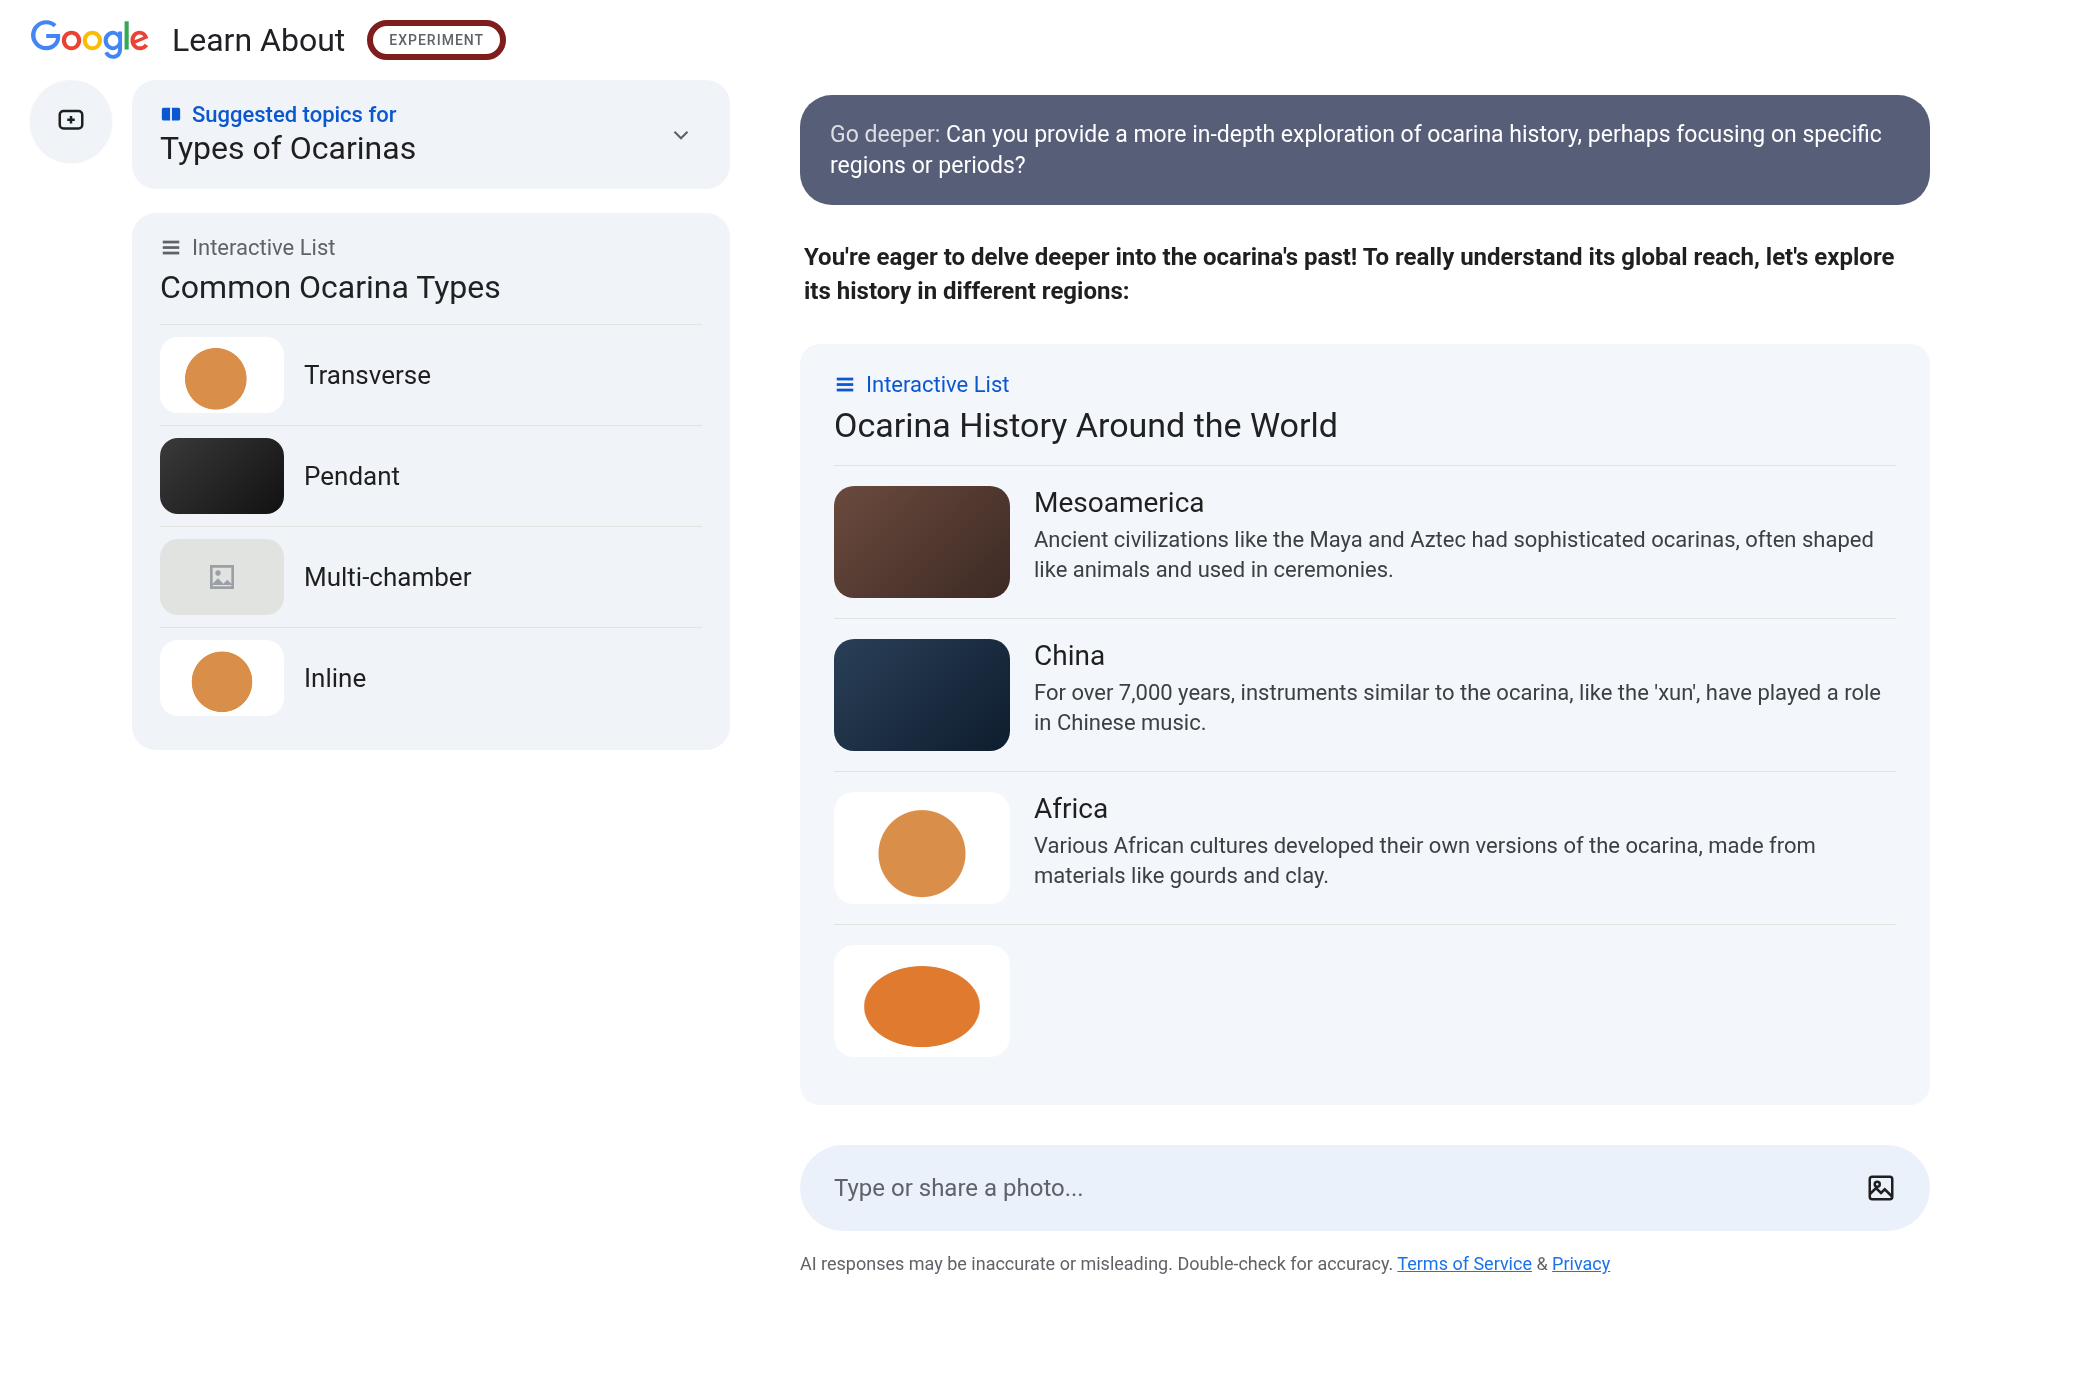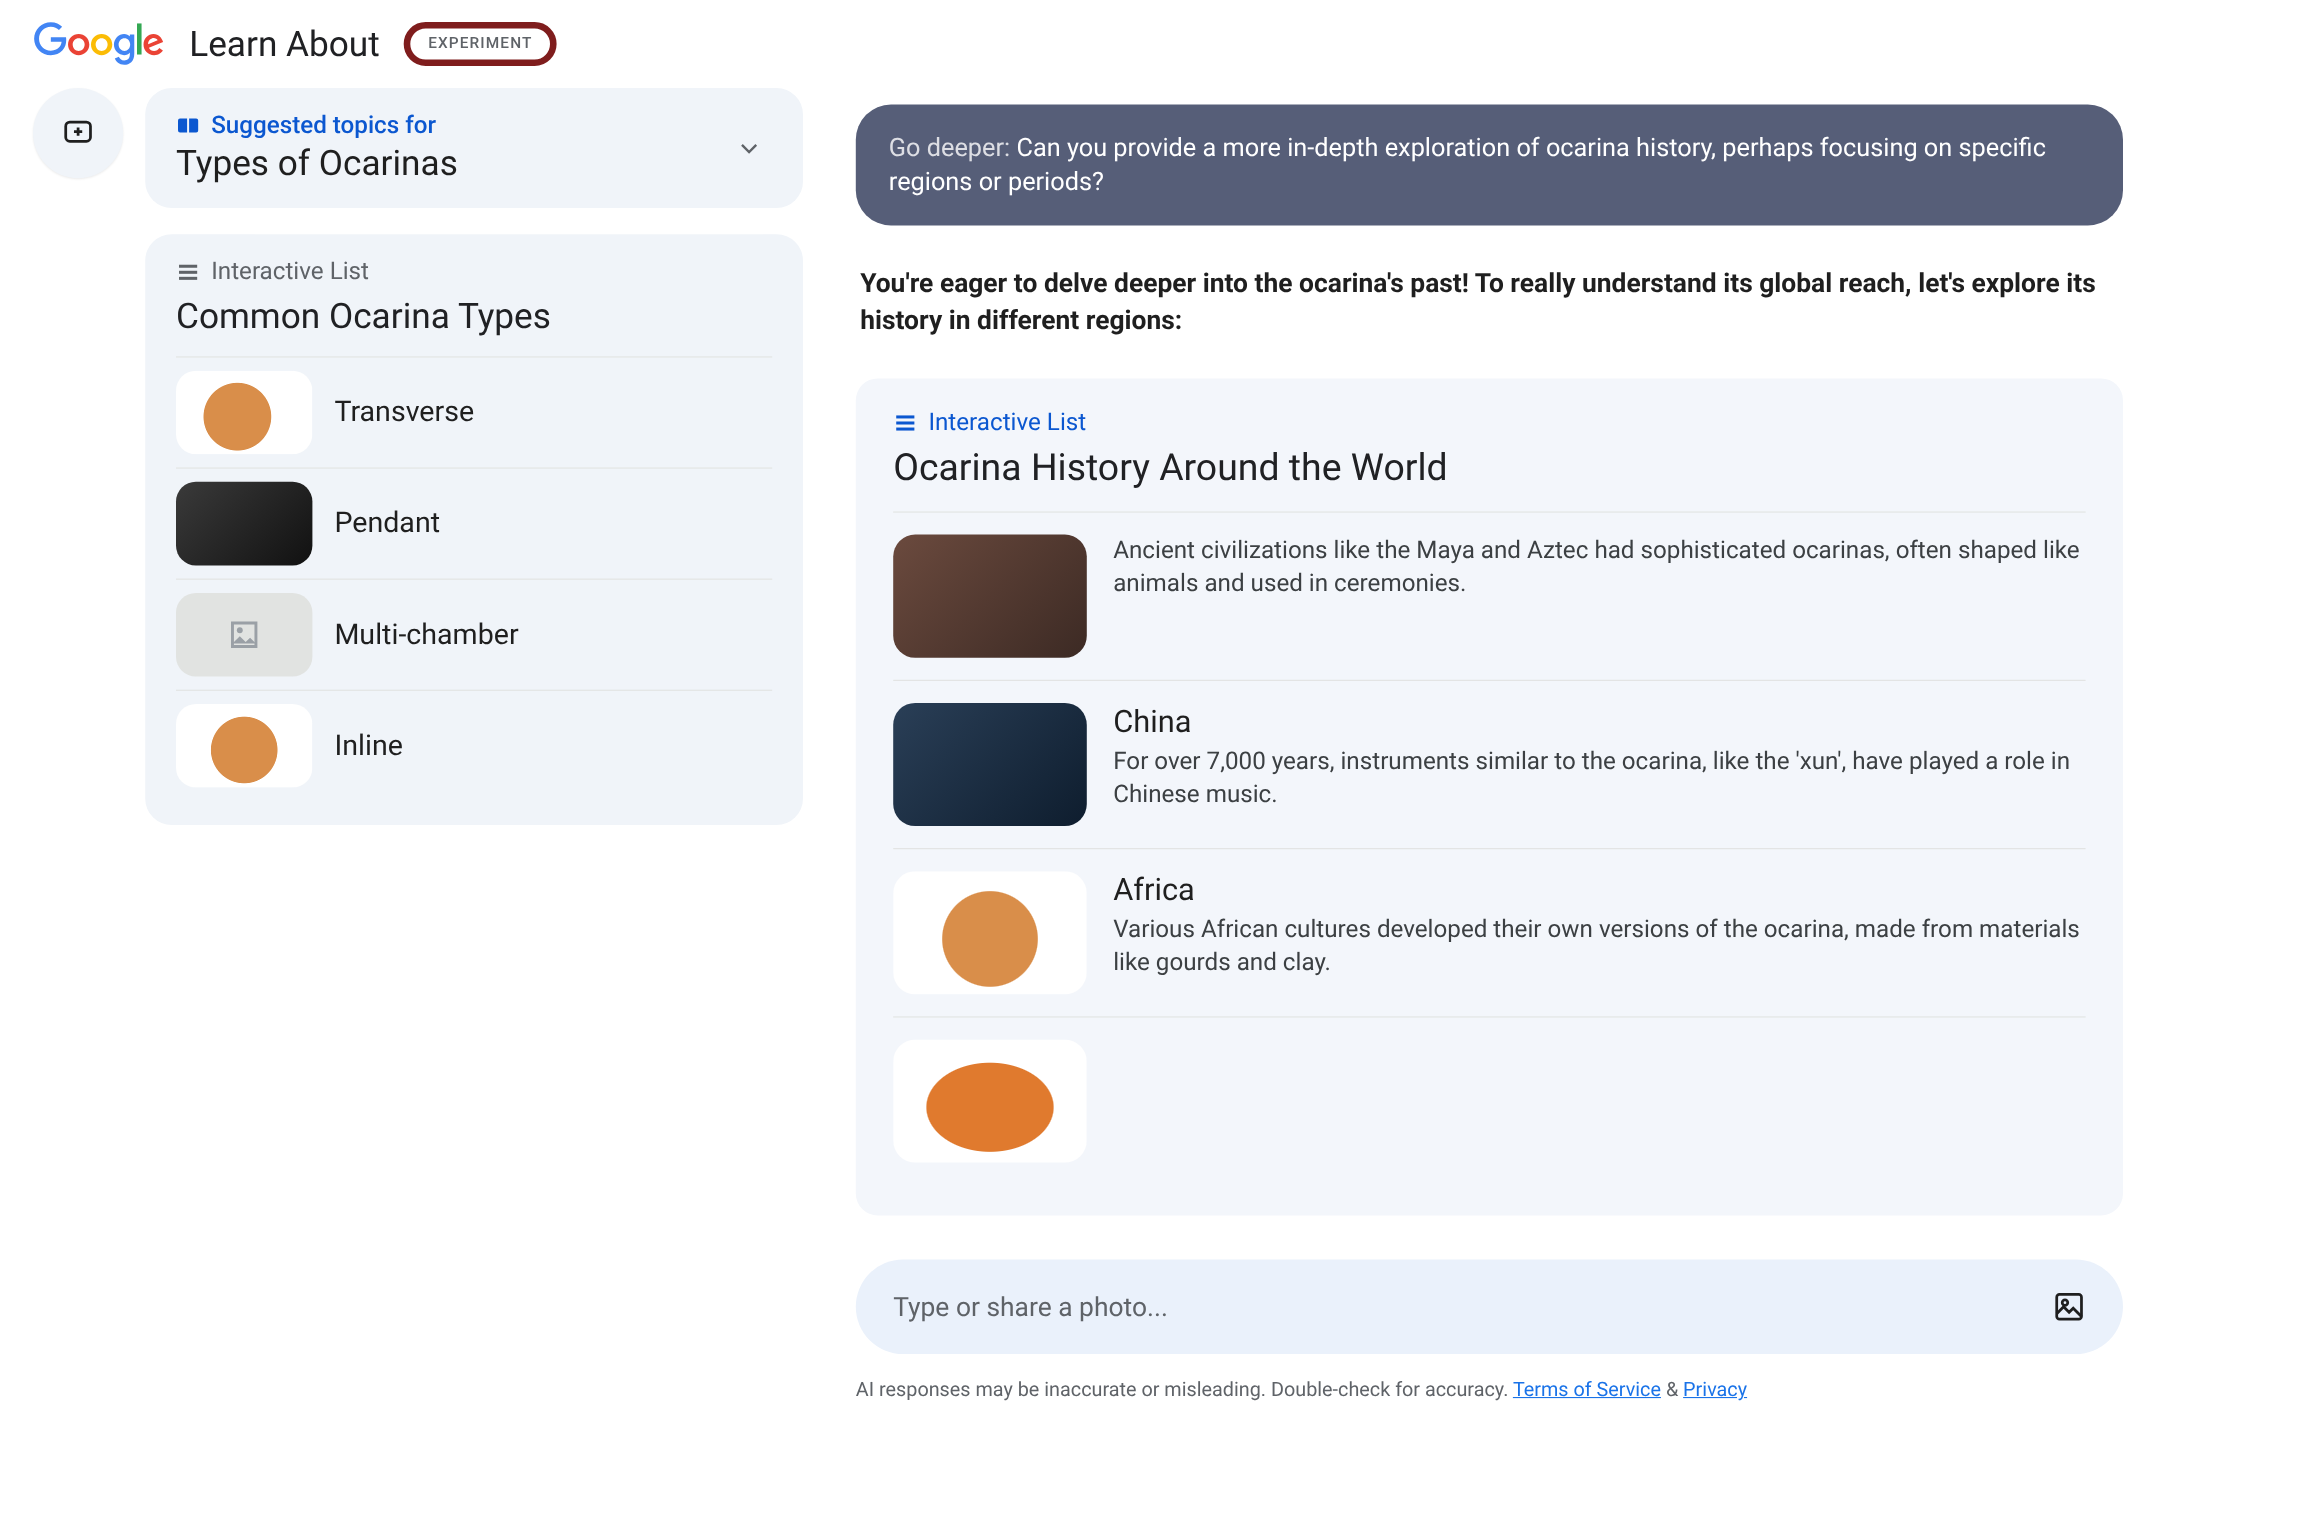--- a/index.html
+++ b/index.html
@@ -6,21 +6,21 @@
 body { background:#fff; color:#202124; width:2100px; height:1400px; overflow:hidden; }
 
 
 .header { display:flex; align-items:center; padding:20px 30px; gap:22px; }
 .google-logo { display:flex; align-items:center; }
 .google-logo svg { width:120px; height:40px; }
 .learn-about { font-size:32px; font-weight:400; color:#202124; }
 .experiment-badge { border:6px solid #7f1d1d; border-radius:24px; padding:6px 16px; font-size:14px; letter-spacing:1px; color:#5f6368; font-weight:500; }
 
 
-.page { display:flex; padding:0 30px; gap:48px; height:calc(100% - 90px); }
+.page { display:flex; padding:0 30px; gap:70px; height:calc(100% - 90px); }
 .left-col { width:700px; display:flex; gap:20px; }
 .rail { width:82px; }
 .new-chat-btn { width:82px; height:82px; border-radius:50%; background:#f0f4f9; display:flex; align-items:center; justify-content:center; cursor:pointer; box-shadow:0 1px 2px rgba(0,0,0,0.08); }
 .new-chat-btn svg{ width:30px; height:30px; stroke:#1f1f1f; }
 .side-stack { flex:1; display:flex; flex-direction:column; gap:24px; }
 
 
 .card { background:#f0f4f9; border-radius:24px; padding:22px 28px; }
 .suggested-card { display:flex; align-items:center; justify-content:space-between; cursor:pointer; }
 .suggested-left { display:flex; flex-direction:column; gap:2px; }
@@ -173,20 +173,21 @@
             <rect x="3" y="10" width="18" height="3"></rect>
             <rect x="3" y="16" width="18" height="3"></rect>
           </svg>
         <span>Interactive List</span>
       </div>
       <div class="il-title">Ocarina History Around the World</div>
 
       <div class="w-item">
         <div class="w-thumb art-clay"></div>
         <div class="w-text">
+          <div class="w-title">Mesoamerica</div>
           <div class="w-desc">Ancient civilizations like the Maya and Aztec had sophisticated ocarinas, often shaped like animals and used in ceremonies.</div>
         </div>
       </div>
       <div class="w-item">
         <div class="w-thumb art-blue"></div>
         <div class="w-text">
           <div class="w-title">China</div>
           <div class="w-desc">For over 7,000 years, instruments similar to the ocarina, like the 'xun', have played a role in Chinese music.</div>
         </div>
       </div>

